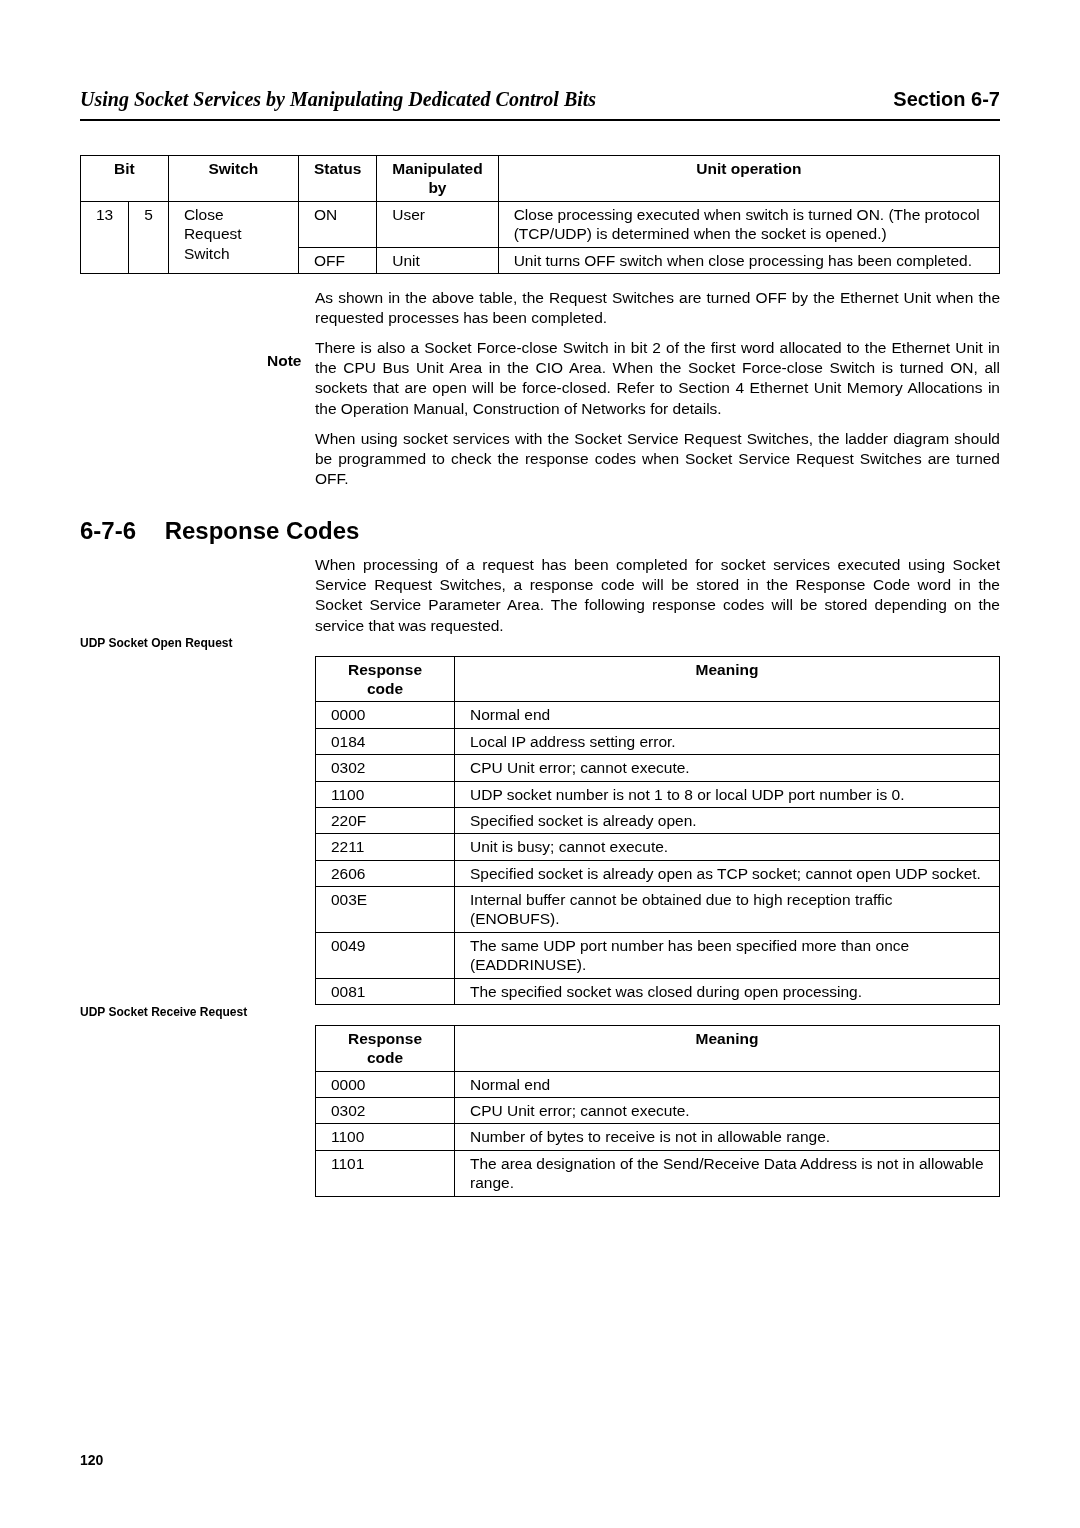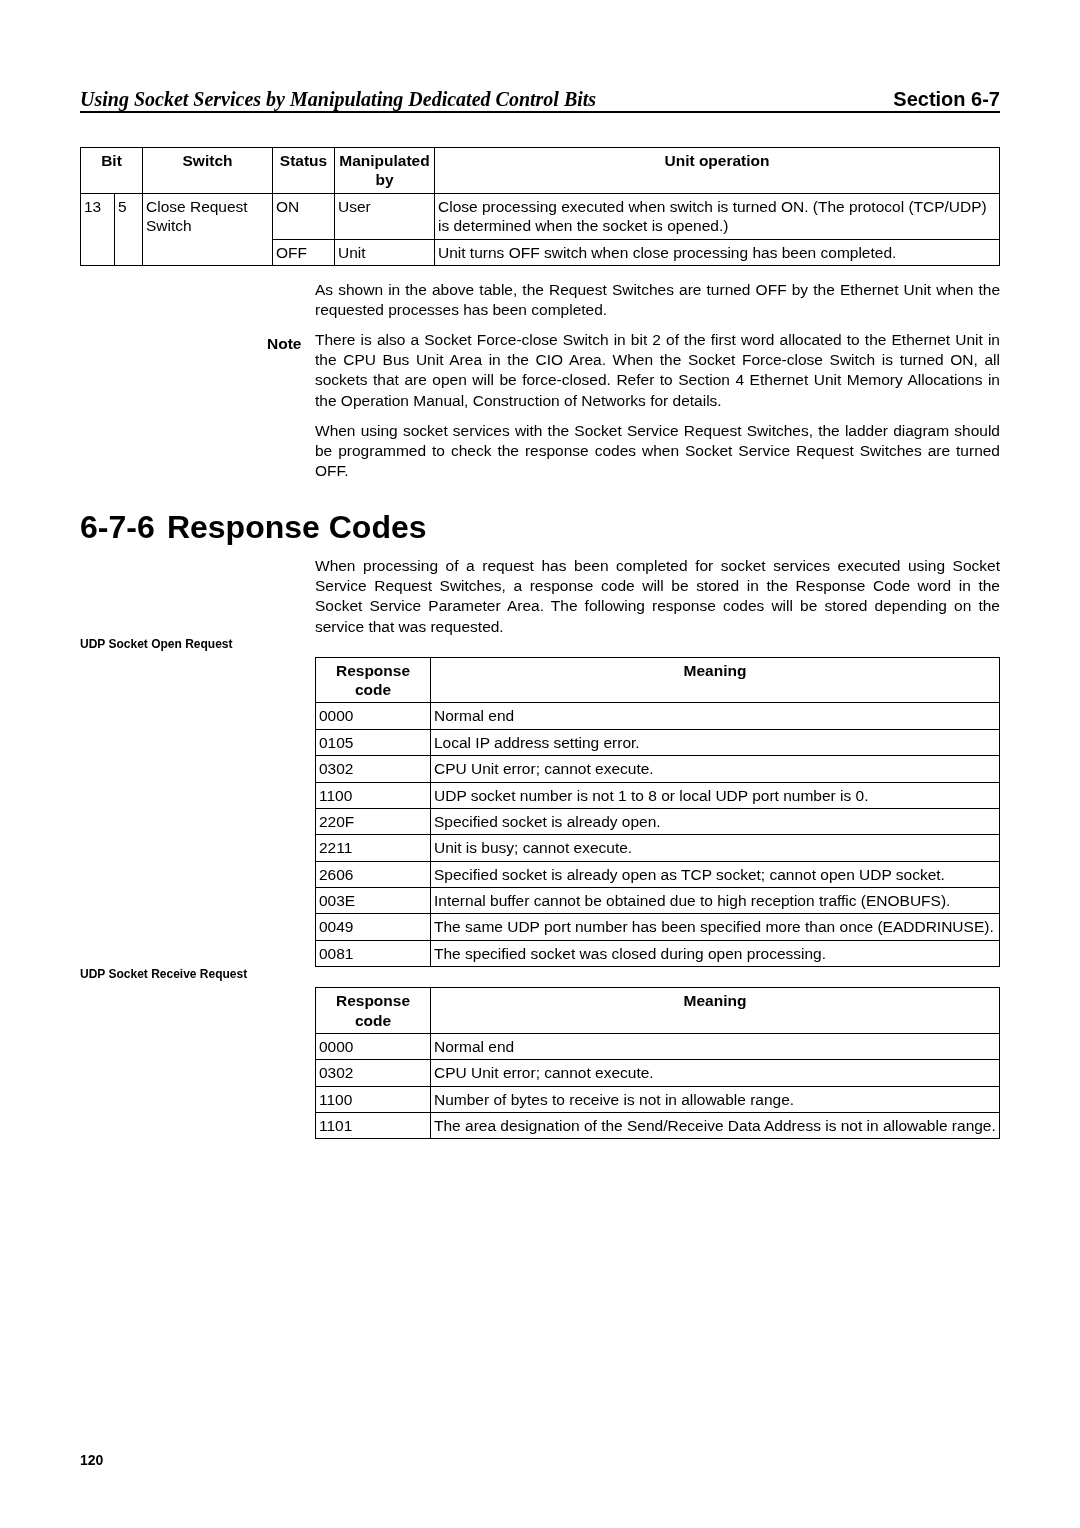--- a/index.html
+++ b/index.html
@@ -16,21 +16,21 @@
     height: 1528px;
     position: relative;
     padding: 88px 80px 0 80px;
     box-sizing: border-box;
   }
   .topbar {
     display: flex;
     justify-content: space-between;
     align-items: baseline;
     border-bottom: 2px solid #000;
-    padding-bottom: 0;
+    padding-bottom: 8px;
     margin-bottom: 34px;
   }
   .header-left {
     font-style: italic;
     font-weight: bold;
     font-family: "Times New Roman", Times, serif;
     font-size: 20px;
   }
   .header-right {
     font-weight: bold;
@@ -38,21 +38,21 @@
   }
   table {
     border-collapse: collapse;
     width: 100%;
     font-size: 15.5px;
   }
   th, td {
     border: 1px solid #000;
     vertical-align: top;
     text-align: left;
-    padding: 3px 3px;
+    padding: 3px 15px;
     line-height: 1.25;
   }
   th {
     text-align: center;
     font-weight: bold;
   }
   .body-block {
     margin-left: 235px;
     text-align: justify;
     line-height: 1.3;
@@ -61,25 +61,25 @@
   .note-block {
     position: relative;
     margin-left: 235px;
     text-align: justify;
     line-height: 1.3;
     margin-top: 10px;
   }
   .note-label {
     position: absolute;
     left: -48px;
-    top: 4px;
+    top: 13px;
     font-weight: bold;
   }
   .h-section {
-    font-size: 32px;
+    font-size: 24px;
     font-weight: bold;
     margin-top: 28px;
     margin-bottom: 10px;
   }
   .h-section-num { display: inline-block; width: 78px; }
   .sub-label {
     font-weight: bold;
     font-size: 12px;
     margin-bottom: 6px;
   }
@@ -166,21 +166,21 @@
           <th>Response code</th>
           <th>Meaning</th>
         </tr>
       </thead>
       <tbody>
         <tr>
             <td>0000</td>
             <td>Normal end</td>
           </tr>
         <tr>
-            <td>0105</td>
+            <td>0184</td>
             <td>Local IP address setting error.</td>
           </tr>
         <tr>
             <td>0302</td>
             <td>CPU Unit error; cannot execute.</td>
           </tr>
         <tr>
             <td>1100</td>
             <td>UDP socket number is not 1 to 8 or local UDP port number is 0.</td>
           </tr>

